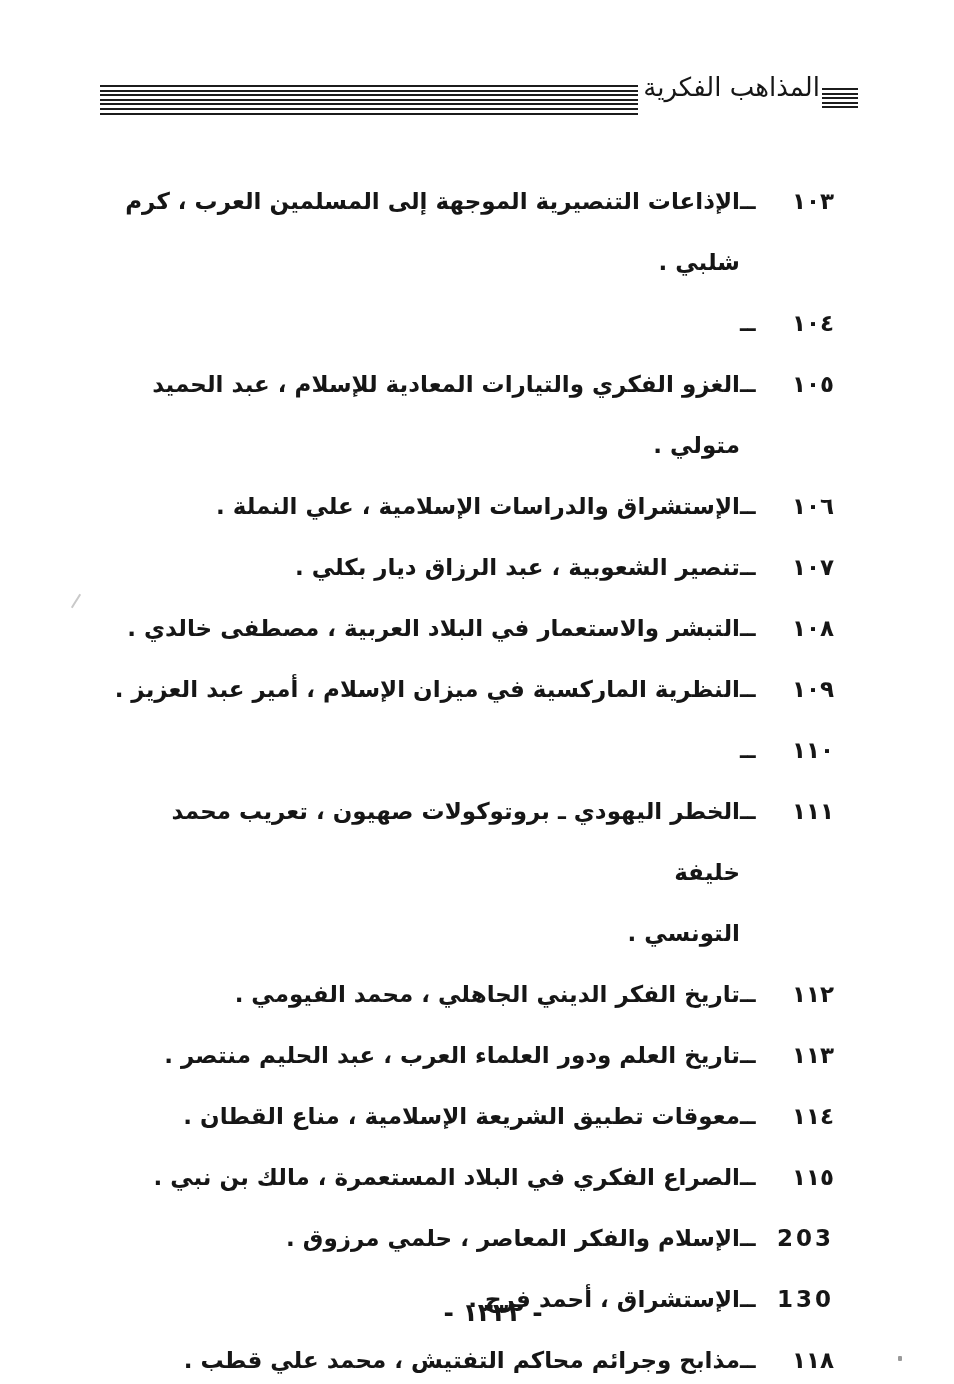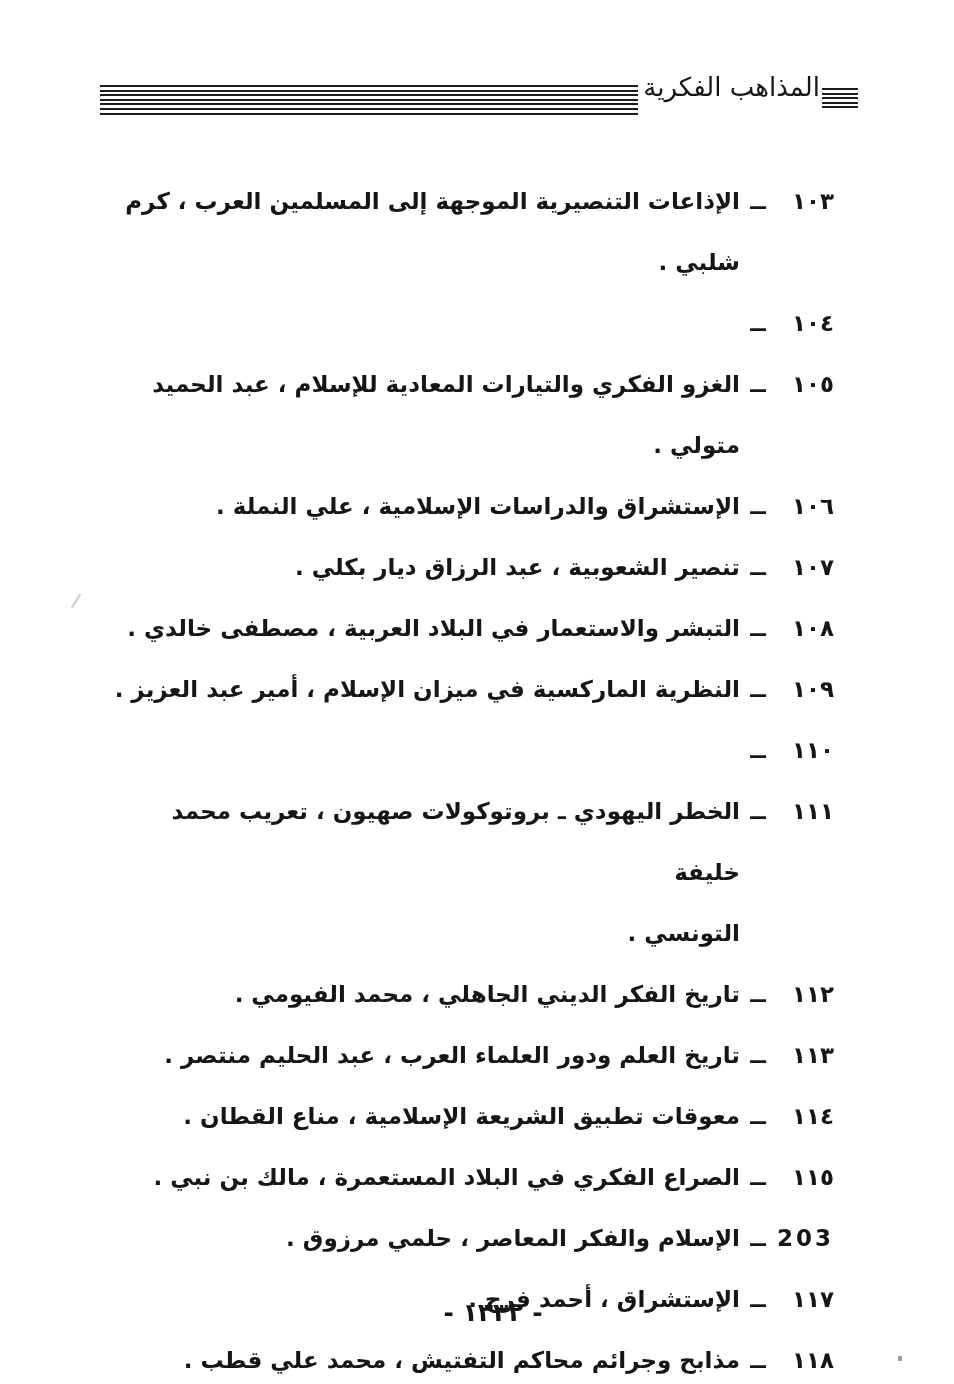--- a/index.html
+++ b/index.html
@@ -66,21 +66,21 @@
     line-height: 61px;
   }
   .entry .num {
     flex: 0 0 58px;
     text-align: right;
     letter-spacing: 3px;
     white-space: nowrap;
   }
   .entry .dash {
     flex: 0 0 36px;
-    text-align: center;
+    text-align: left;
     white-space: nowrap;
   }
   .entry .text {
     flex: 1 1 auto;
     white-space: pre-wrap;
     text-align: right;
   }
   
   .page-number {
     position: absolute;
@@ -202,21 +202,21 @@
       <span class="text">الصراع الفكري في البلاد المستعمرة ، مالك بن نبي .</span>
     </div>
 
     <div class="entry">
       <span class="num">203</span>
       <span class="dash">ــ</span>
       <span class="text">الإسلام والفكر المعاصر ، حلمي مرزوق .</span>
     </div>
 
     <div class="entry">
-      <span class="num">١١٧</span>
+      <span class="num">130</span>
       <span class="dash">ــ</span>
       <span class="text">الإستشراق ، أحمد فرج .</span>
     </div>
 
     <div class="entry">
       <span class="num">١١٨</span>
       <span class="dash">ــ</span>
       <span class="text">مذابح وجرائم محاكم التفتيش ، محمد علي قطب .</span>
     </div>
   </main>

